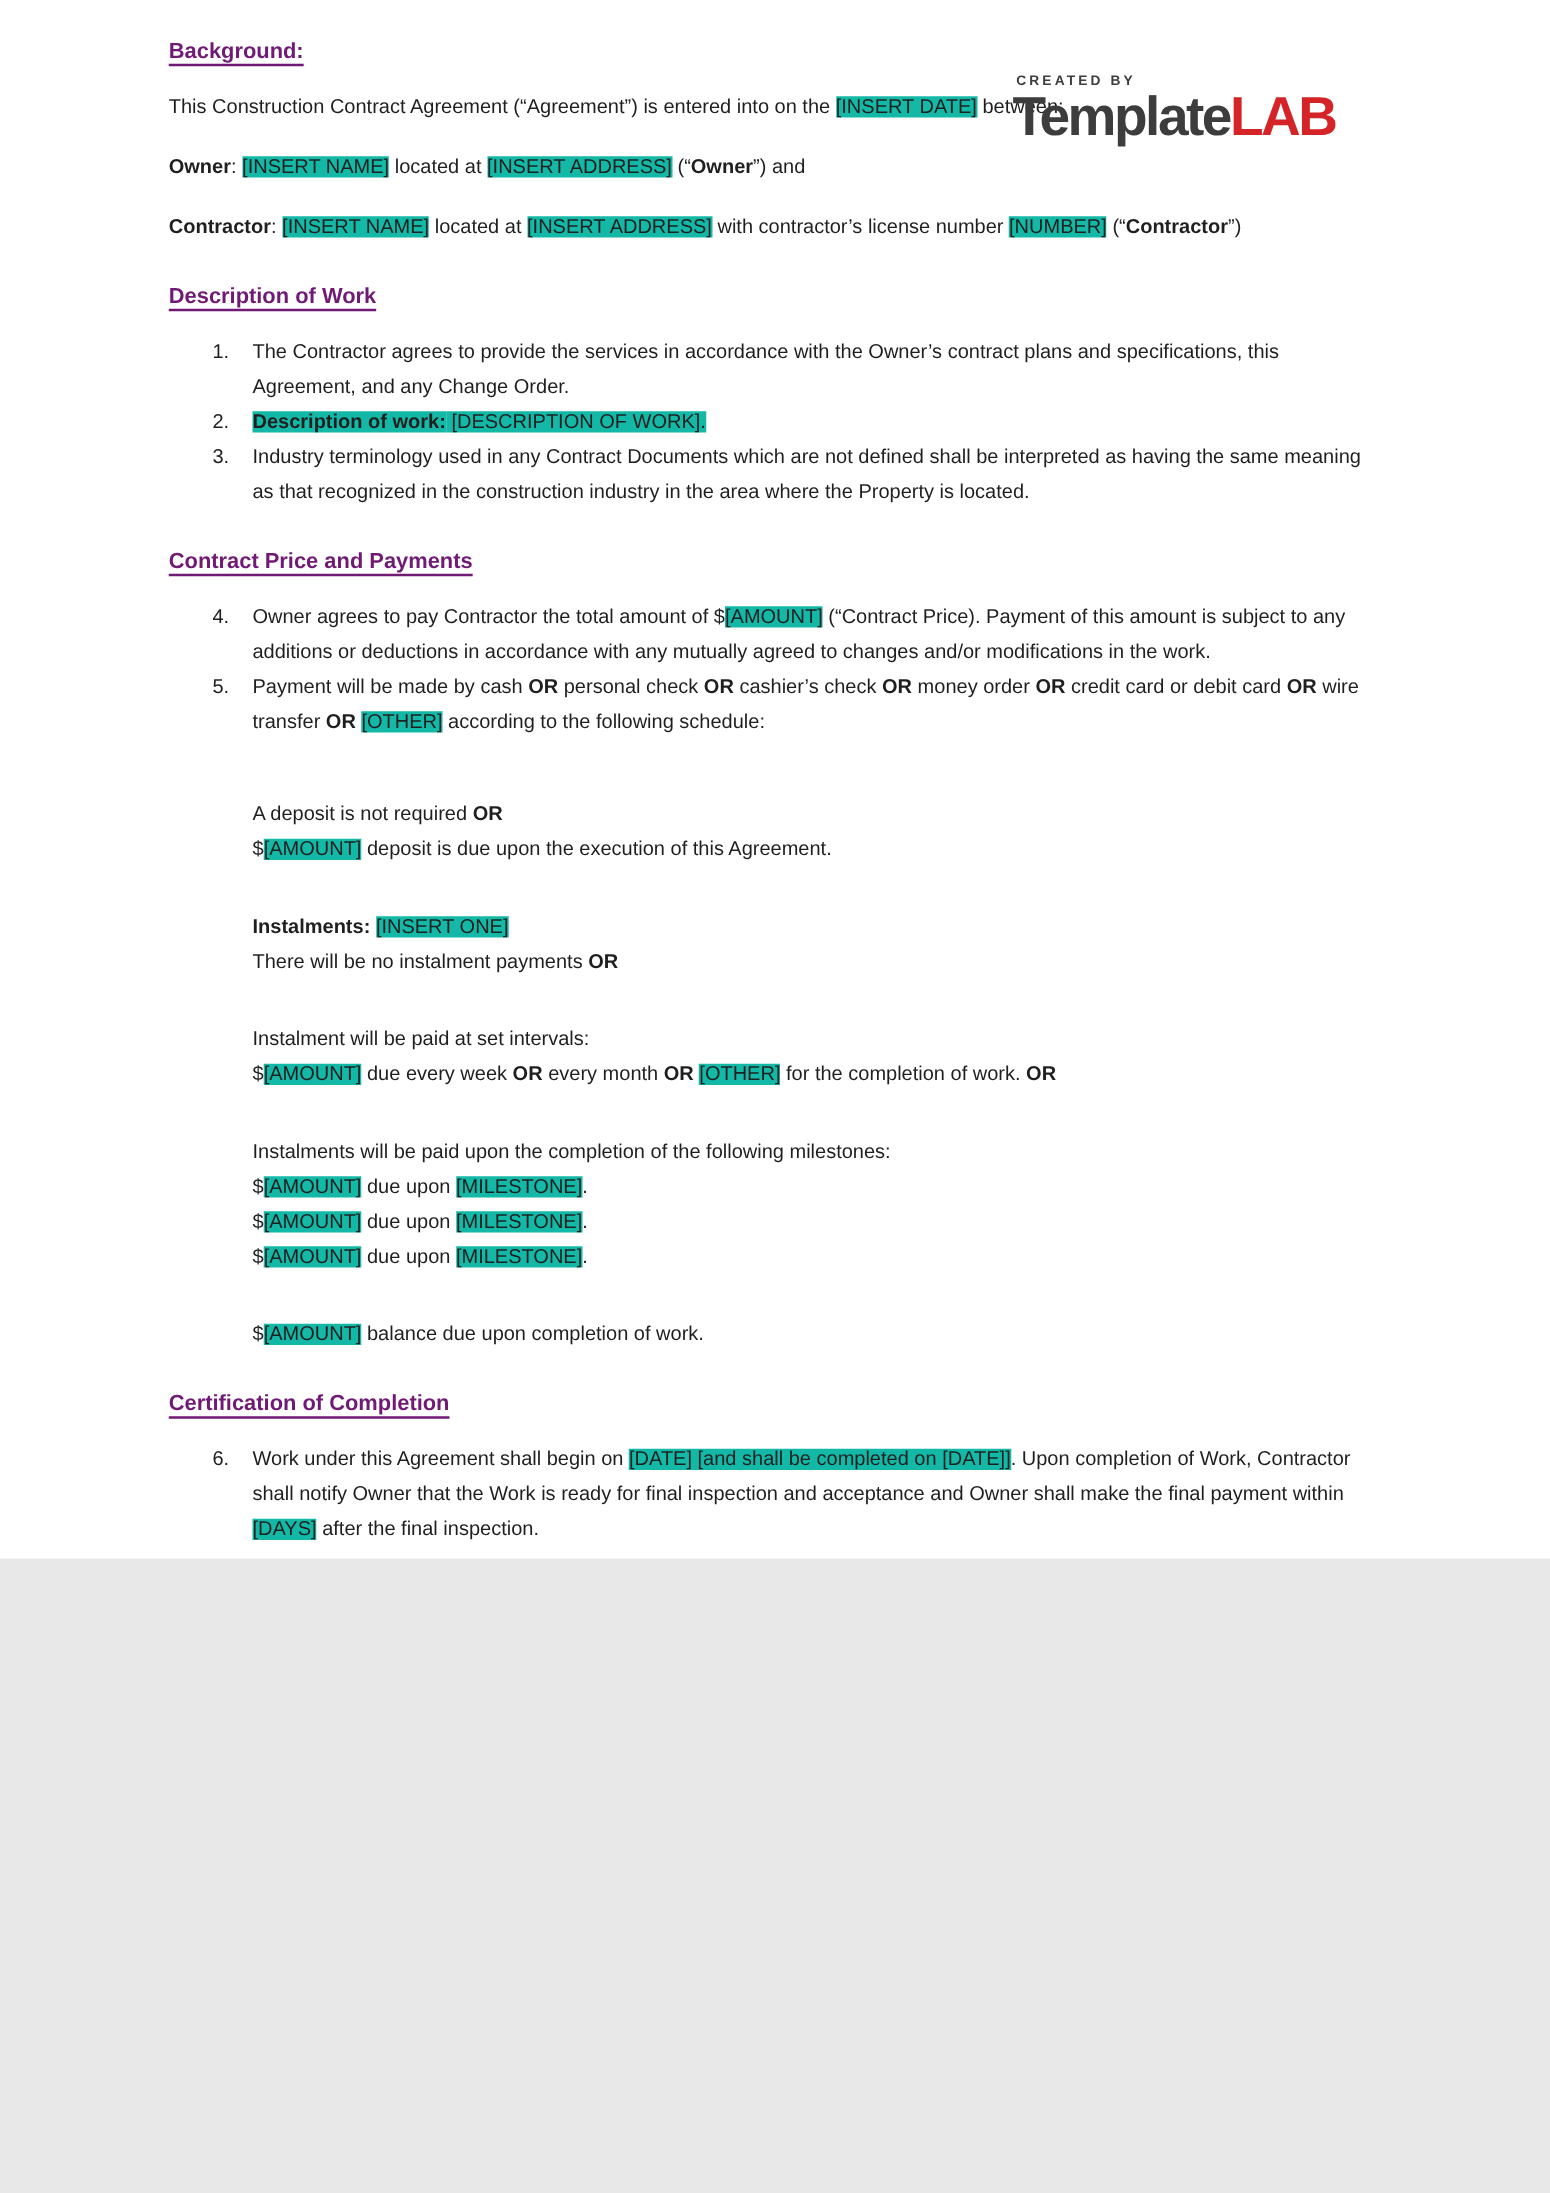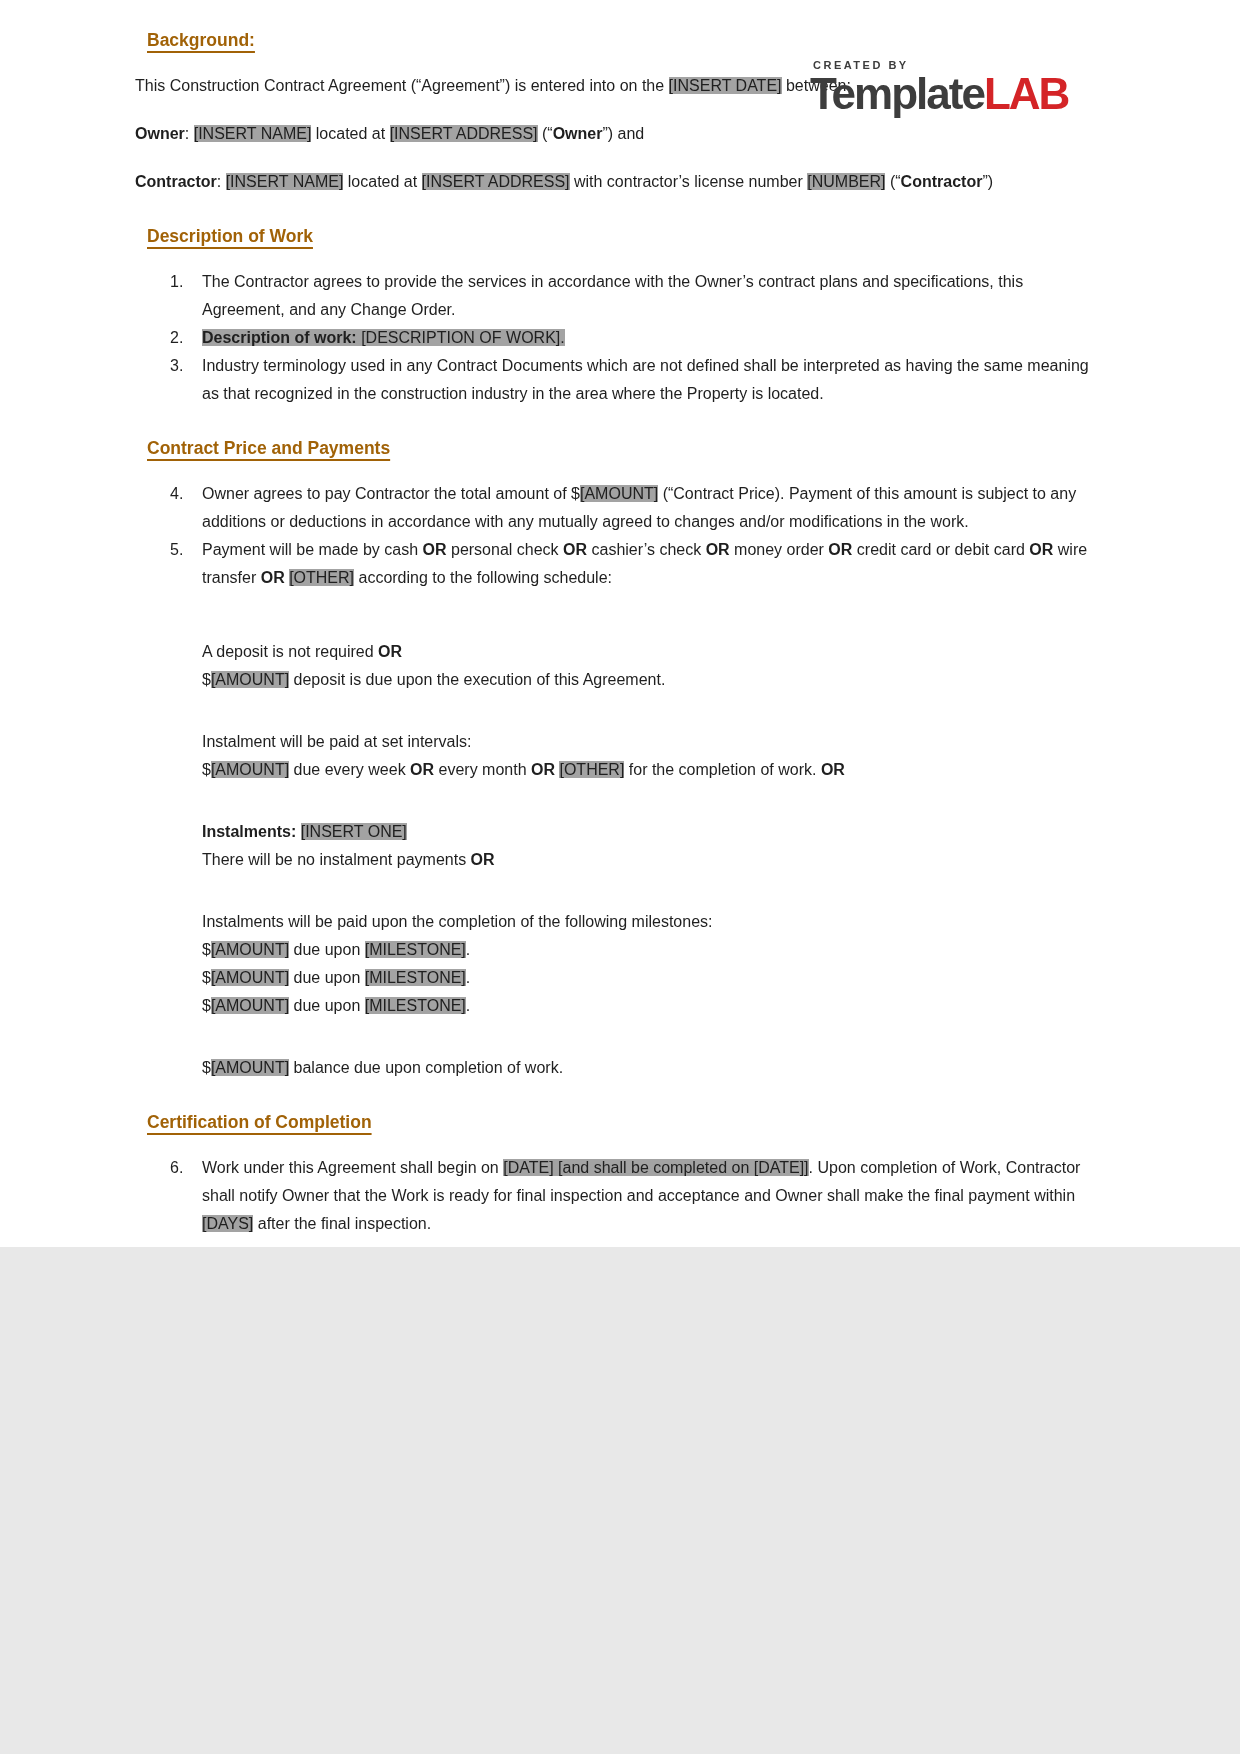--- a/index.html
+++ b/index.html
@@ -25,35 +25,35 @@
   
   h1 {
     margin: 0; padding-top: 136px;
     text-align: center;
     font-size: 31px; font-weight: 700; color: #121212;
     letter-spacing: -0.3px;
   }
   
   .content { margin: 0 135px; font-size: 16px; line-height: 28px; }
   h2.sec {
-    font-size: 17.5px; font-weight: 700; color: #a16207;
-    margin: 28px 0 20px 12px; line-height: 24px;
+    font-size: 17.5px; font-weight: 700; color: #701a75;
+    margin: 28px 0 20px 0; line-height: 24px;
     text-decoration: underline;
     text-decoration-thickness: 2px;
     text-underline-offset: 5px;
   }
   p.para { margin: 0 0 20px 0; }
   ol.numlist { list-style: none; margin: 20px 0 0 0; padding: 0; }
   ol.numlist li { position: relative; padding-left: 67px; margin: 0; }
   ol.numlist .num { position: absolute; left: 35px; top: 0; }
   .lines { margin: 0; padding-left: 67px; }
   ol.numlist + .lines { margin-top: 46px; }
   .lines + .lines { margin-top: 34px; }
   .lines p { margin: 0; }
-  .hl { background: #a3a3a3; }
+  .hl { background: #14b8a6; }
   .b  { font-weight: 700; }
   
   .footer {
     position: absolute; top: 1652px; right: 153px;
     font-size: 17px; color: #222222;
   }
 </style>
 </head>
 <body>
 
@@ -81,26 +81,26 @@
       <h2 class="sec">Contract Price and Payments</h2>
       <ol class="numlist">
         <li><span class="num">4.</span><span>Owner agrees to pay Contractor the total amount of $</span><span class="hl">[AMOUNT]</span><span> (“Contract Price). Payment of this amount is subject to any additions or deductions in accordance with any mutually agreed to changes and/or modifications in the work.</span></li>
         <li><span class="num">5.</span><span>Payment will be made by cash </span><span class="b">OR</span><span> personal check </span><span class="b">OR</span><span> cashier’s check </span><span class="b">OR</span><span> money order </span><span class="b">OR</span><span> credit card or debit card </span><span class="b">OR</span><span> wire transfer </span><span class="b">OR</span><span> </span><span class="hl">[OTHER]</span><span> according to the following schedule:</span></li>
       </ol>
       <div class="lines">
         <p><span>A deposit is not required </span><span class="b">OR</span></p>
         <p><span>$</span><span class="hl">[AMOUNT]</span><span> deposit is due upon the execution of this Agreement.</span></p>
       </div>
       <div class="lines">
+        <p><span class="b">Instalments:</span><span> </span><span class="hl">[INSERT ONE]</span></p>
+        <p><span>There will be no instalment payments </span><span class="b">OR</span></p>
+      </div>
+      <div class="lines">
         <p><span>Instalment will be paid at set intervals:</span></p>
         <p><span>$</span><span class="hl">[AMOUNT]</span><span> due every week </span><span class="b">OR</span><span> every month </span><span class="b">OR</span><span> </span><span class="hl">[OTHER]</span><span> for the completion of work. </span><span class="b">OR</span></p>
-      </div>
-      <div class="lines">
-        <p><span class="b">Instalments:</span><span> </span><span class="hl">[INSERT ONE]</span></p>
-        <p><span>There will be no instalment payments </span><span class="b">OR</span></p>
       </div>
       <div class="lines">
         <p><span>Instalments will be paid upon the completion of the following milestones:</span></p>
         <p><span>$</span><span class="hl">[AMOUNT]</span><span> due upon </span><span class="hl">[MILESTONE]</span><span>.</span></p>
         <p><span>$</span><span class="hl">[AMOUNT]</span><span> due upon </span><span class="hl">[MILESTONE]</span><span>.</span></p>
         <p><span>$</span><span class="hl">[AMOUNT]</span><span> due upon </span><span class="hl">[MILESTONE]</span><span>.</span></p>
       </div>
       <div class="lines">
         <p><span>$</span><span class="hl">[AMOUNT]</span><span> balance due upon completion of work.</span></p>
       </div>

